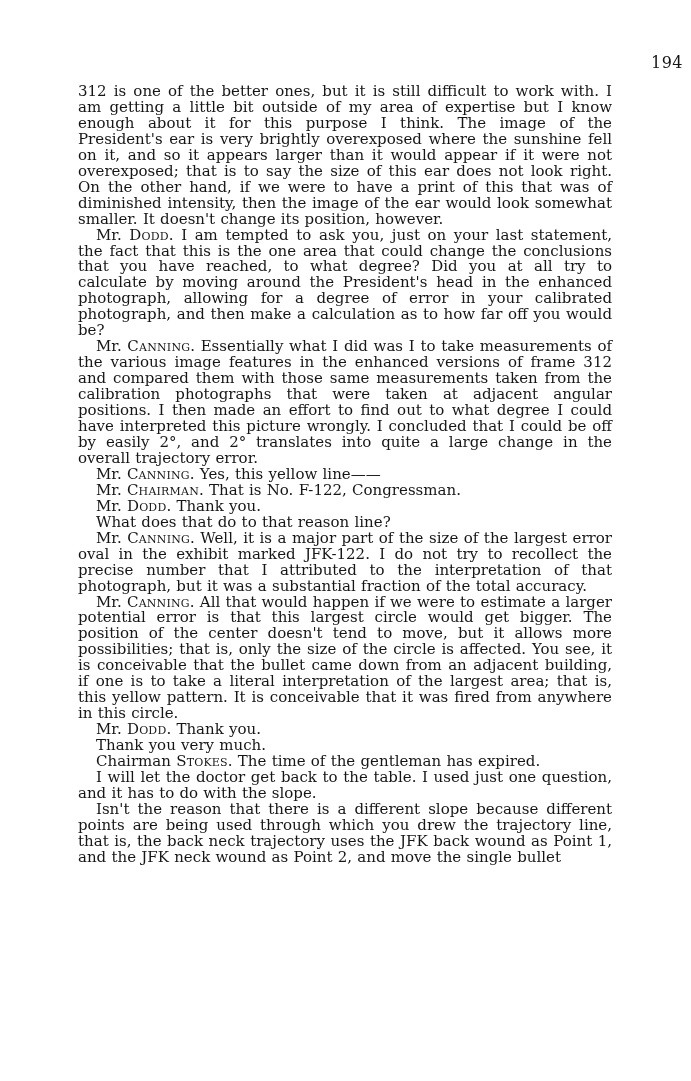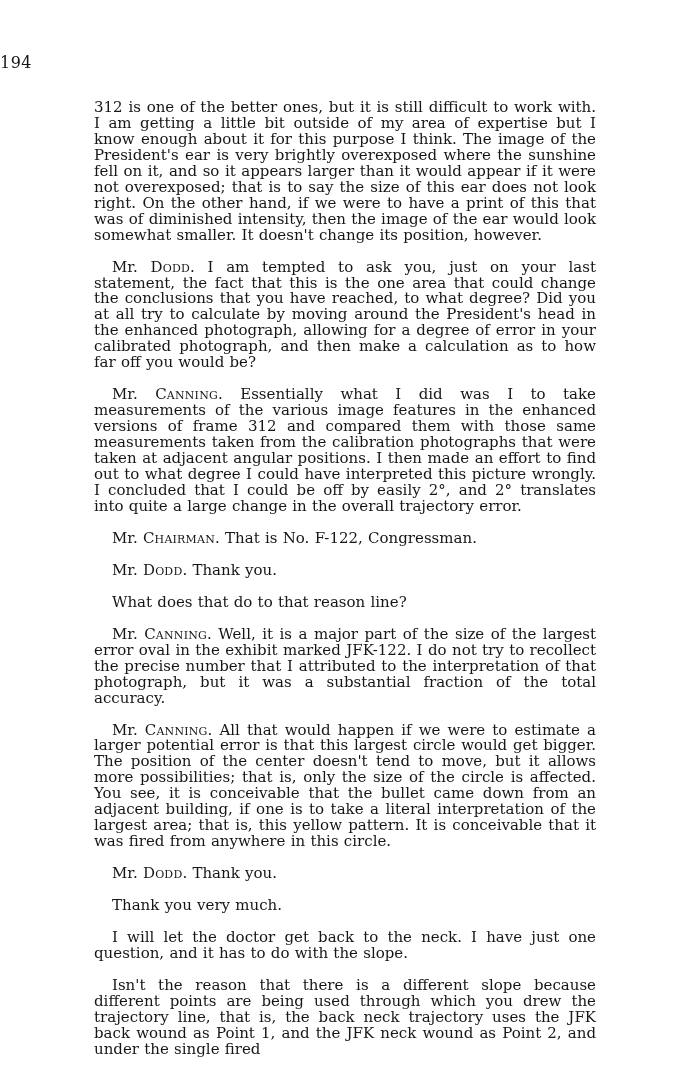--- a/index.html
+++ b/index.html
@@ -10,34 +10,34 @@
   .page {
     position: relative;
     width: 691px;
     height: 1081px;
     background: #ffffff;
     overflow: hidden;
     font-family: "DejaVu Serif", "Liberation Serif", serif;
     color: #161616;
   }
   .page-number {
-    margin: 54px 0 13px 0;
-    text-align: left;
+    margin: 54px 8px 13px 0;
+    text-align: right;
     font-size: 16px;
     line-height: 18px;
     letter-spacing: 0.5px;
   }
   .body-text {
     position: absolute;
     left: 78px;
     width: 534px;
     top: 84px;
   }
   .para {
-    margin: 16px;
+    margin: 0;
     font-size: 15px;
     line-height: 15.95px;
     text-align: justify;
     word-spacing: 0.5px;
   }
   .para.indent {
     text-indent: 18px;
   }
   .smallcaps {
     font-variant: small-caps;
@@ -46,23 +46,25 @@
 </style>
 </head>
 <body>
 
 <div class="page">
   <div class="page-number">194</div>
   <div class="body-text">
       <p class="para">312 is one of the better ones, but it is still difficult to work with. I am getting a little bit outside of my area of expertise but I know enough about it for this purpose I think. The image of the President's ear is very brightly overexposed where the sunshine fell on it, and so it appears larger than it would appear if it were not overexposed; that is to say the size of this ear does not look right. On the other hand, if we were to have a print of this that was of diminished intensity, then the image of the ear would look somewhat smaller. It doesn't change its position, however.</p>
       <p class="para indent"><span>Mr. </span><span class="smallcaps">Dodd</span>. I am tempted to ask you, just on your last statement, the fact that this is the one area that could change the conclusions that you have reached, to what degree? Did you at all try to calculate by moving around the President's head in the enhanced photograph, allowing for a degree of error in your calibrated photograph, and then make a calculation as to how far off you would be?</p>
       <p class="para indent"><span>Mr. </span><span class="smallcaps">Canning</span>. Essentially what I did was I to take measurements of the various image features in the enhanced versions of frame 312 and compared them with those same measurements taken from the calibration photographs that were taken at adjacent angular positions. I then made an effort to find out to what degree I could have interpreted this picture wrongly. I concluded that I could be off by easily 2°, and 2° translates into quite a large change in the overall trajectory error.</p>
+      <p class="para indent"><span>Mr. </span><span class="smallcaps">Canning</span>. Yes, this yellow line——</p>
       <p class="para indent"><span>Mr. </span><span class="smallcaps">Chairman</span>. That is No. F-122, Congressman.</p>
       <p class="para indent"><span>Mr. </span><span class="smallcaps">Dodd</span>. Thank you.</p>
       <p class="para indent">What does that do to that reason line?</p>
       <p class="para indent"><span>Mr. </span><span class="smallcaps">Canning</span>. Well, it is a major part of the size of the largest error oval in the exhibit marked JFK-122. I do not try to recollect the precise number that I attributed to the interpretation of that photograph, but it was a substantial fraction of the total accuracy.</p>
       <p class="para indent"><span>Mr. </span><span class="smallcaps">Canning</span>. All that would happen if we were to estimate a larger potential error is that this largest circle would get bigger. The position of the center doesn't tend to move, but it allows more possibilities; that is, only the size of the circle is affected. You see, it is conceivable that the bullet came down from an adjacent building, if one is to take a literal interpretation of the largest area; that is, this yellow pattern. It is conceivable that it was fired from anywhere in this circle.</p>
       <p class="para indent"><span>Mr. </span><span class="smallcaps">Dodd</span>. Thank you.</p>
       <p class="para indent">Thank you very much.</p>
-      <p class="para indent">I will let the doctor get back to the neck. I have just one question, and it has to do with the slope.</p>
-      <p class="para indent">Isn't the reason that there is a different slope because different points are being used through which you drew the trajectory line, that is, the back neck trajectory uses the JFK back wound as Point 1, and the JFK neck wound as Point 2, and under the single fired</p>
+      <p class="para indent"><span>Chairman </span><span class="smallcaps">Stokes</span>. The time of the gentleman has expired.</p>
+      <p class="para indent">I will let the doctor get back to the table. I used just one question, and it has to do with the slope.</p>
+      <p class="para indent">Isn't the reason that there is a different slope because different points are being used through which you drew the trajectory line, that is, the back neck trajectory uses the JFK back wound as Point 1, and the JFK neck wound as Point 2, and move the single bullet</p>
     </div>
 </div>
 
 </body></html>

